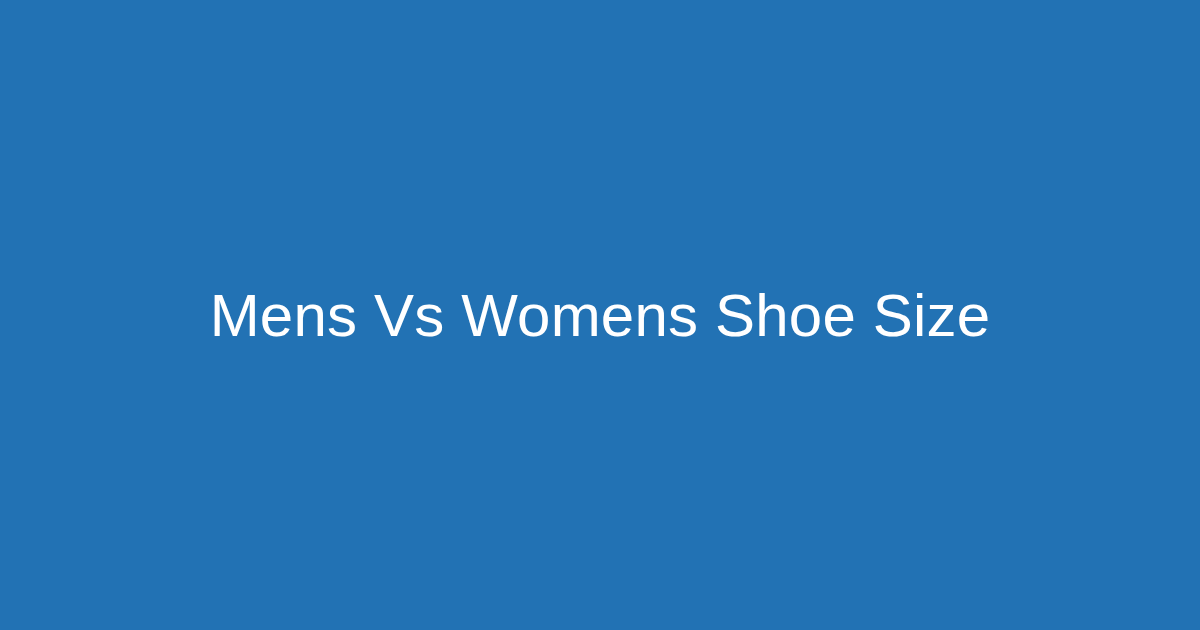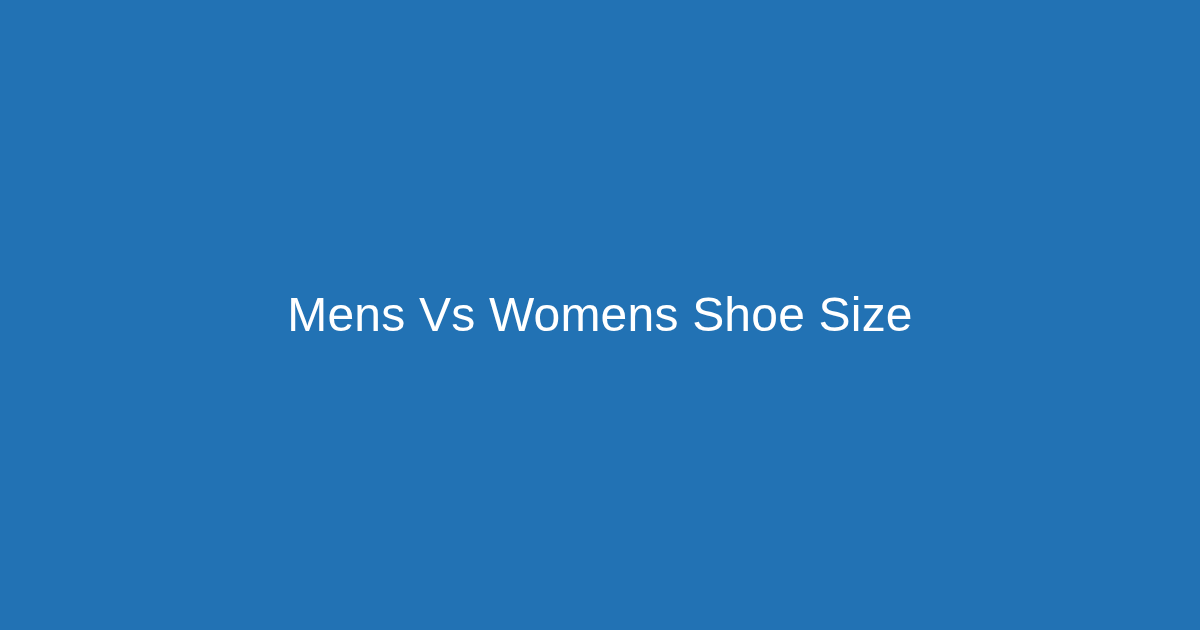--- a/index.html
+++ b/index.html
@@ -26,21 +26,21 @@
     background-color: #2272b4;
     display: flex;
     align-items: center;
     justify-content: center;
     padding: 0 80px;
   }
 
   .og-title {
     margin: 0;
     font-family: "Liberation Sans", sans-serif;
-    font-size: 48px;
+    font-size: 60px;
     font-weight: 400;
     line-height: 1.15;
     letter-spacing: 0.2px;
     color: #ffffff;
     text-align: center;
     white-space: nowrap;
   }
 </style>
 </head>
 <body>

